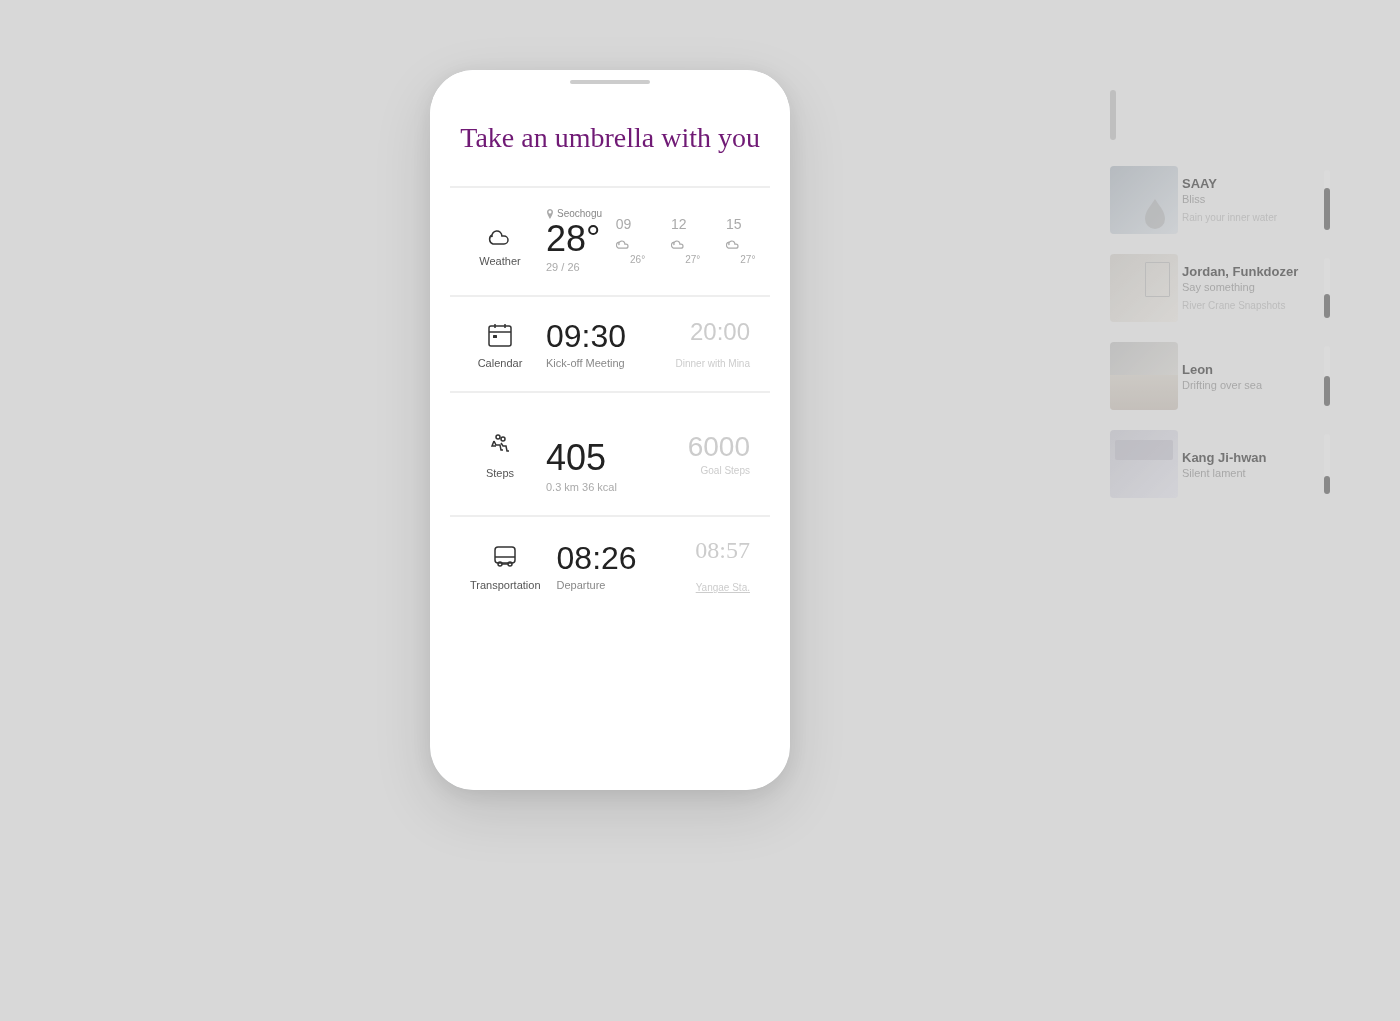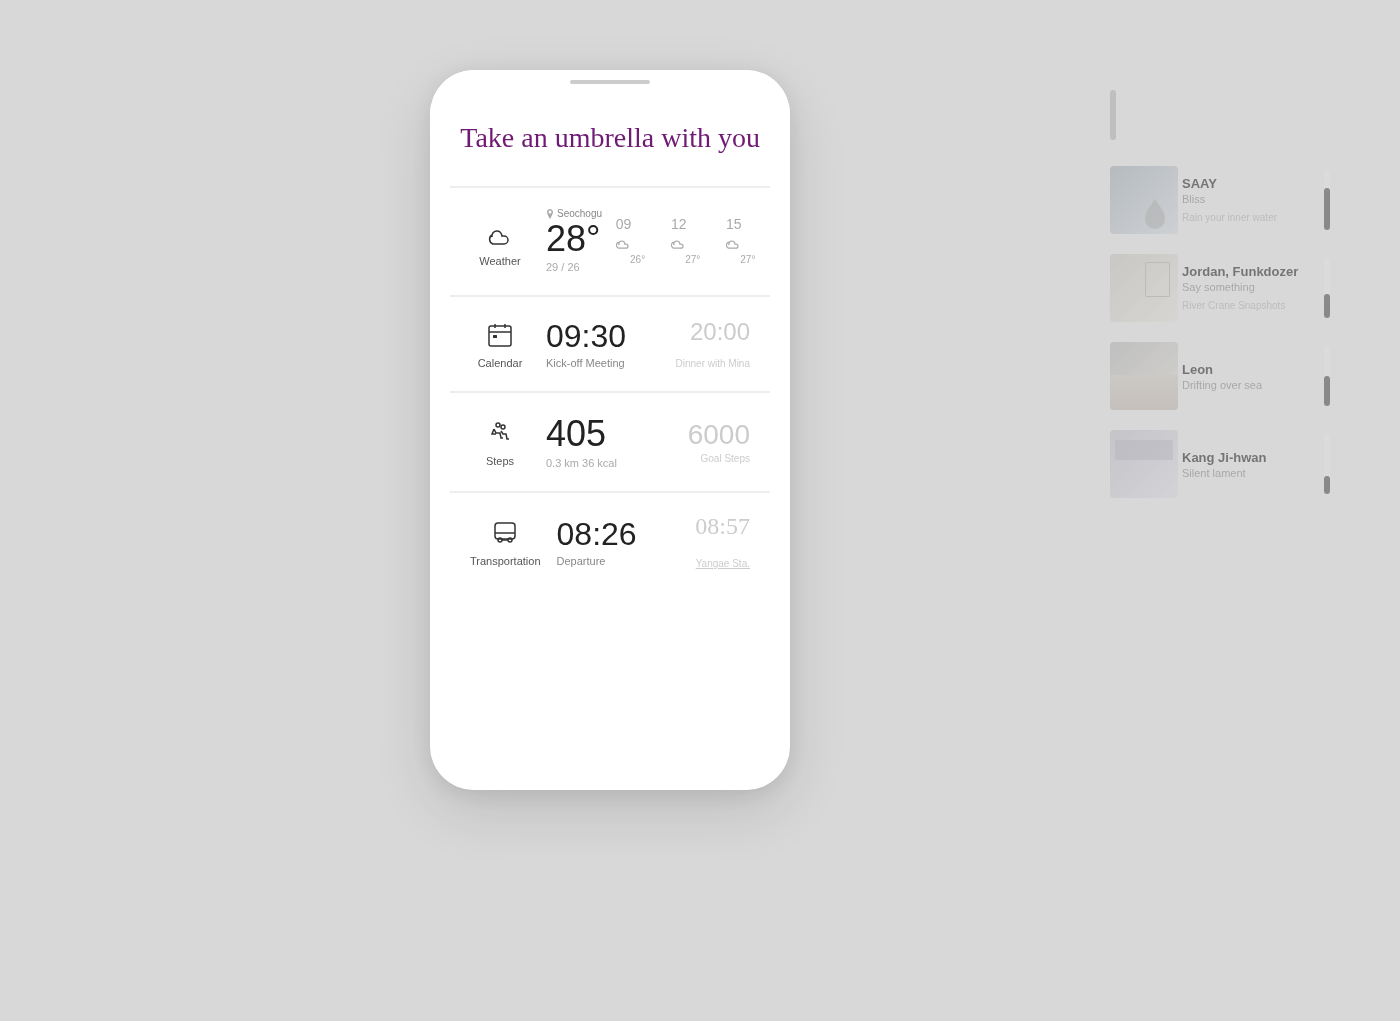--- a/index.html
+++ b/index.html
@@ -210,20 +210,21 @@
 
     .cal-event-secondary {
       font-size: 10px;
       color: #ccc;
       margin-top: 12px;
     }
 
     
     .steps-primary {
       flex: 1;
+      margin-top: 24px;
     }
 
     .steps-count {
       font-size: 36px;
       font-weight: 300;
       color: #222;
     }
 
     .steps-detail {
       font-size: 11px;

